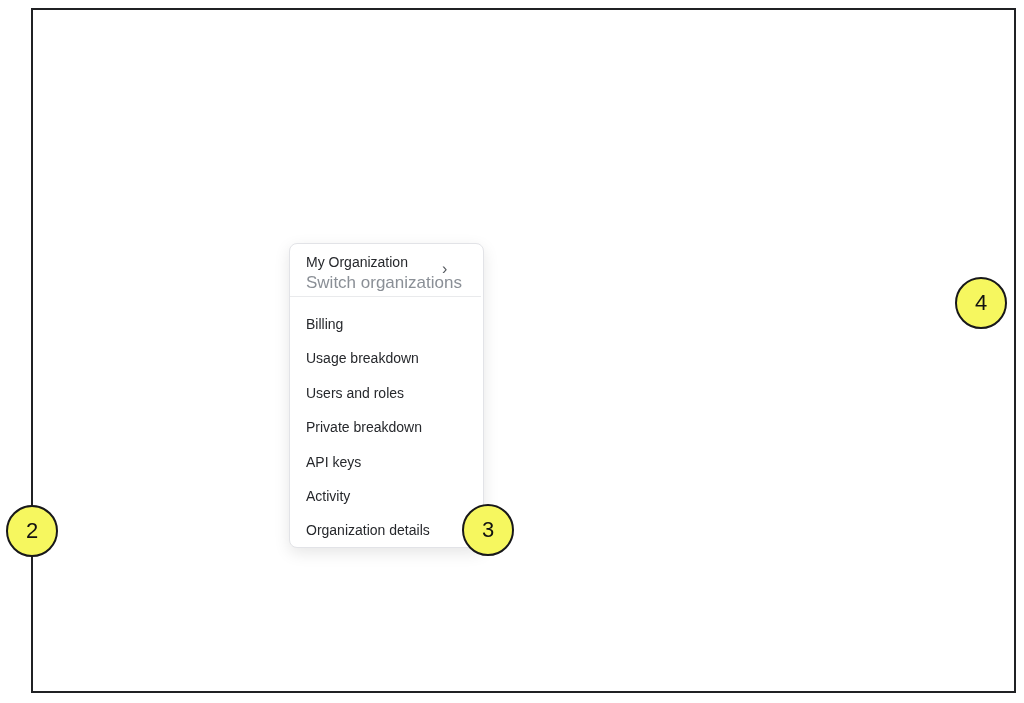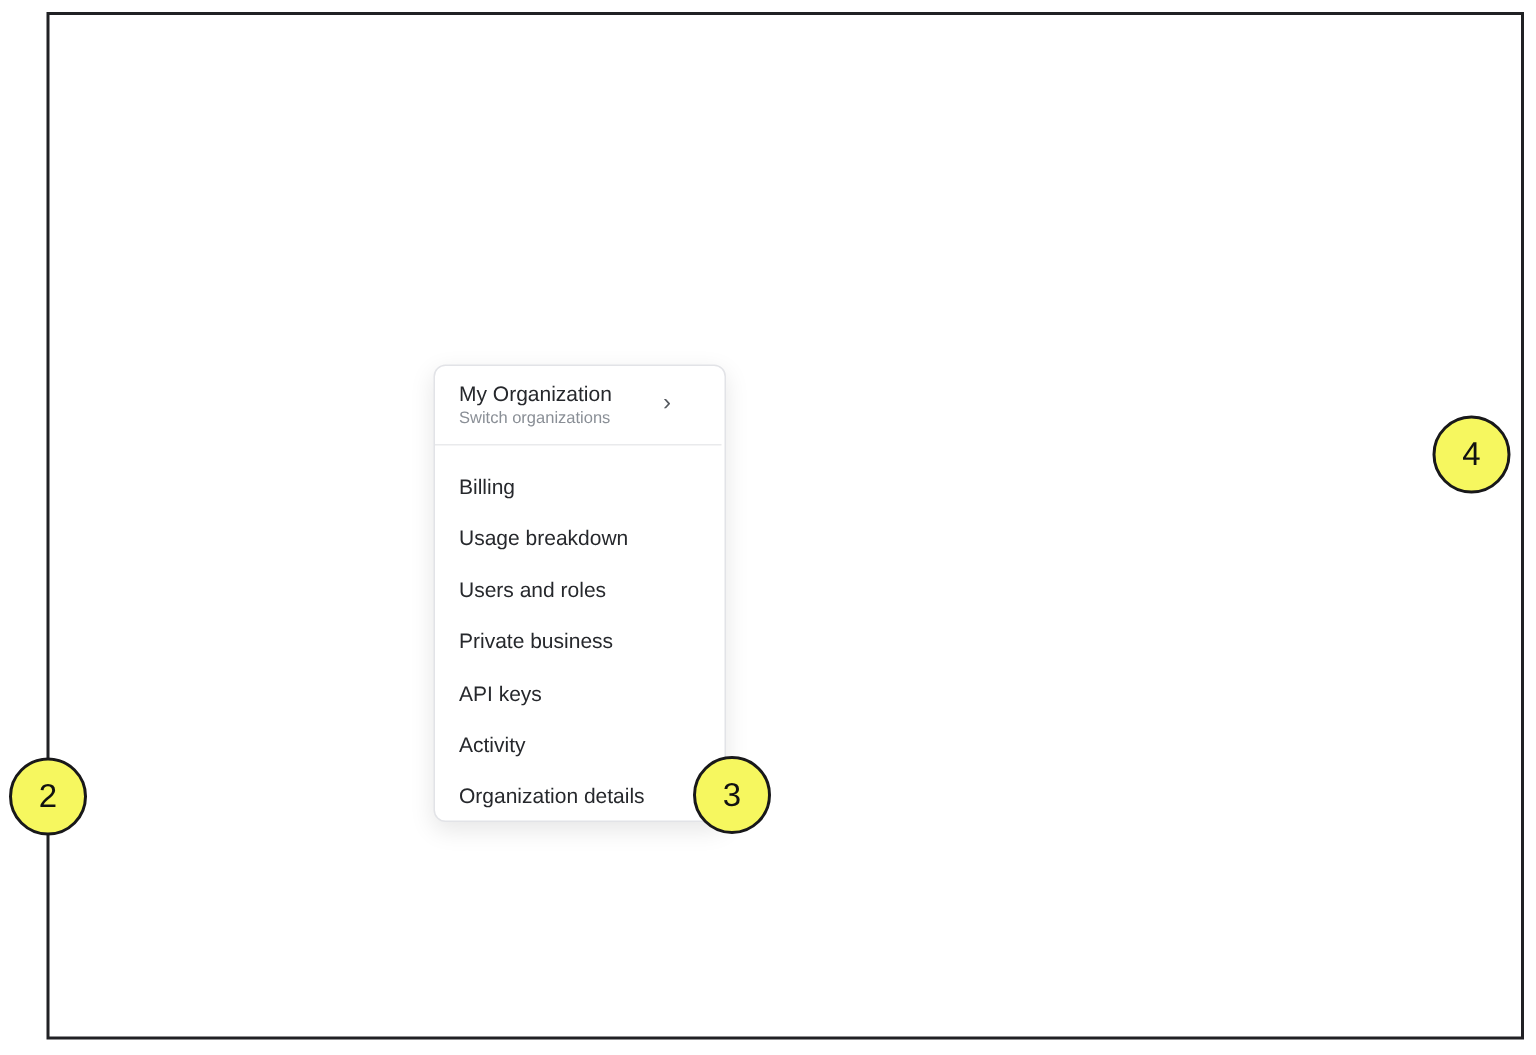--- a/index.html
+++ b/index.html
@@ -176,28 +176,28 @@
 
 <div class="abs divider" style="left:325px;top:347px;width:680px;"></div>
 
 <div class="abs desc nowrap" style="left:483px;top:429px;">ization you will</div>
 <div class="abs desc nowrap" style="left:483px;top:451px;">administrator to</div>
 <div class="abs leave-btn" style="left:637px;top:423px;width:214px;height:38px;background:#fbdedb;color:#c23f36;">Leave this organization</div>
 
 <div class="abs dropdown">
   <div class="abs" style="left:0;top:0;width:193px;height:52px;">
     <span class="abs" style="left:16px;top:10px;font-size:14px;font-weight:500;color:#26282c;white-space:nowrap;">My Organization</span>
-    <span class="abs" style="left:16px;top:29px;font-size:11px;color:#8a8f96;white-space:nowrap;">Switch organizations</span>
+    <span class="abs" style="left:16px;top:29px;font-size:17px;color:#8a8f96;white-space:nowrap;">Switch organizations</span>
     <span class="abs chev" style="left:152px;top:17px;">›</span>
   </div>
   <div class="abs divider" style="left:0;top:52px;width:191px;"></div>
   <div class="dd-item" style="top:72px;">Billing</div>
   <div class="dd-item" style="top:106px;">Usage breakdown</div>
   <div class="dd-item" style="top:141px;">Users and roles</div>
-  <div class="dd-item" style="top:175px;">Private business</div>
+  <div class="dd-item" style="top:175px;">Private breakdown</div>
   <div class="dd-item" style="top:210px;">API keys</div>
   <div class="dd-item" style="top:244px;">Activity</div>
   <div class="dd-item" style="top:278px;">Organization details</div>
 </div>
 
 <div class="abs callout" style="left:6px;top:505px;background:#f6f75f;">2</div>
 <div class="abs callout" style="left:462px;top:504px;background:#f6f75f;">3</div>
 <div class="abs callout" style="left:955px;top:277px;background:#f6f75f;">4</div>
 
 <div class="abs frame"></div>

